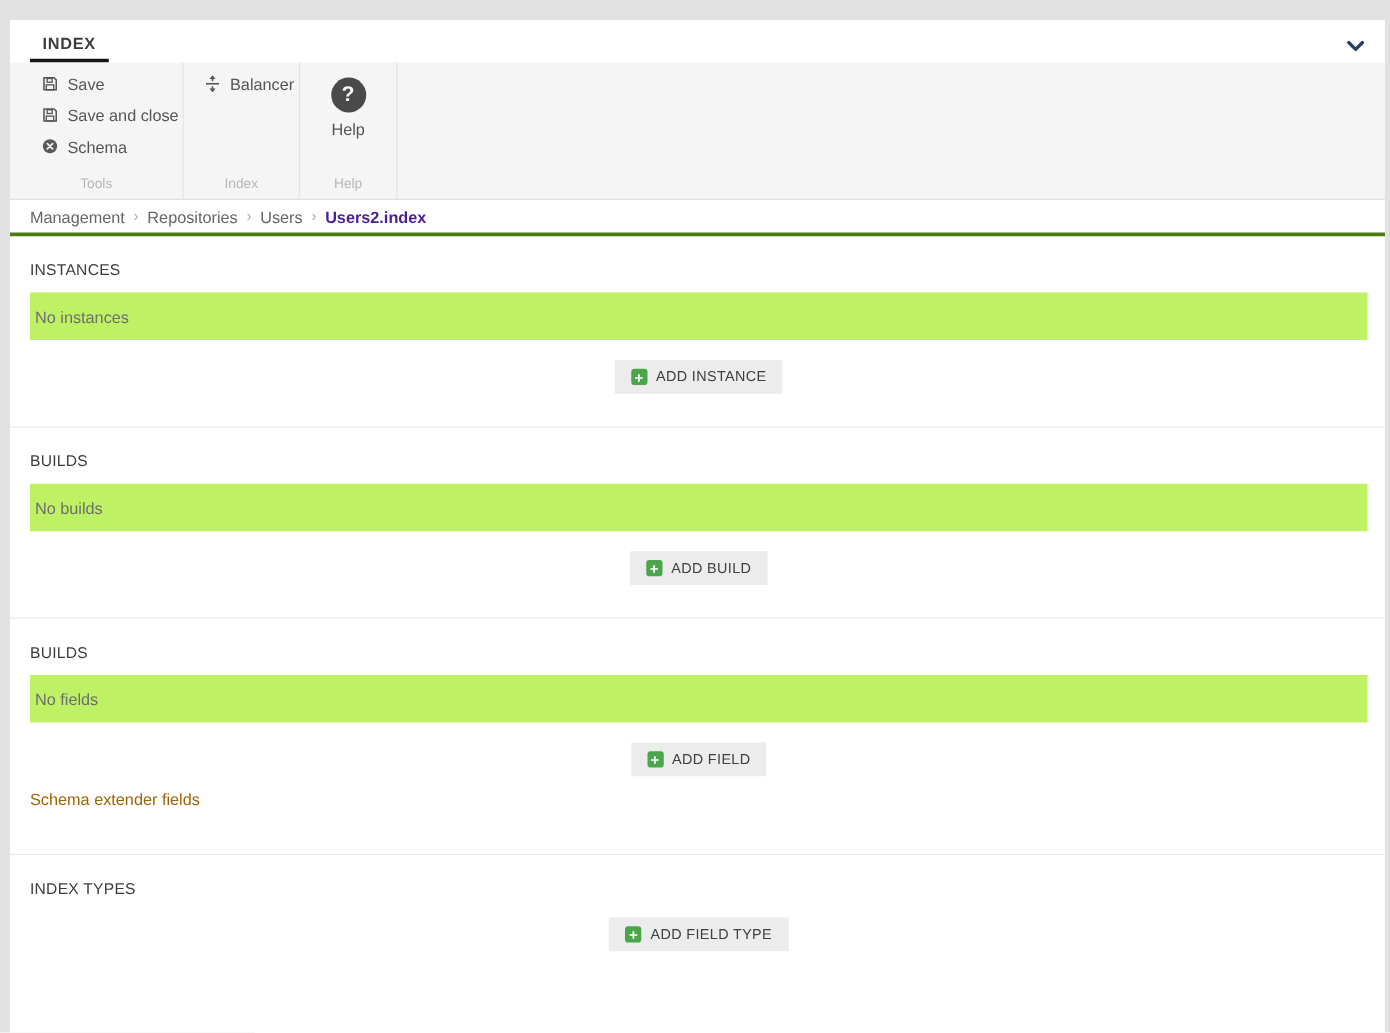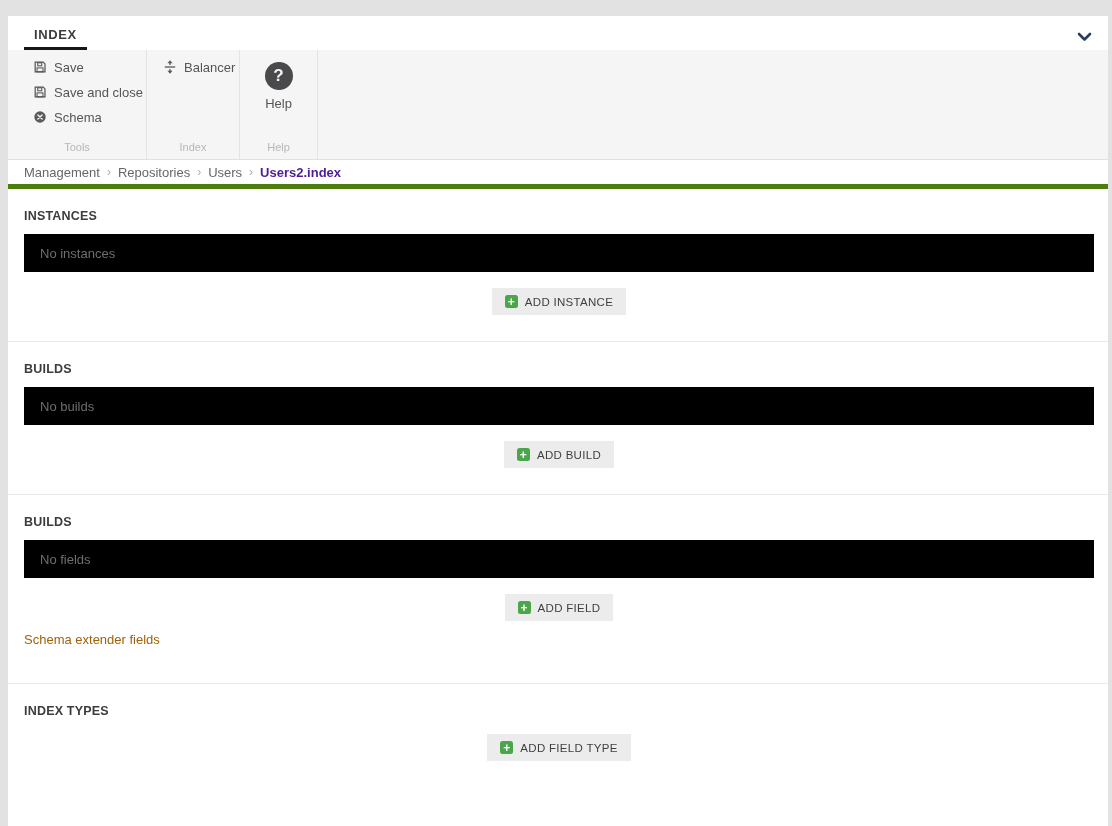--- a/index.html
+++ b/index.html
@@ -100,52 +100,52 @@
     display: flex; align-items: center; justify-content: center;
   }
   .help-label { font-size: 13px; color: #555; }
 
   
   .breadcrumb {
     height: 29px;
     display: flex;
     align-items: center;
     padding-left: 16px;
-    border-bottom: 5px solid #4d7c0f;
+    border-bottom: 3px solid #4d7c0f;
     font-size: 13px;
     flex: 0 0 auto;
   }
   .crumb { color: #666; cursor: pointer; }
   .crumb-sep { color: #adadad; margin: 0 7px; font-size: 12px; }
   .crumb-current { color: #4c1d95; font-weight: bold; }
 
   
   .section {
     padding: 20px 14px 0 16px;
     border-bottom: 1px solid #e9e9e9;
     flex: 0 0 auto;
   }
   .section:last-child { border-bottom: none; }
   .sec-instances { height: 153px; }
   .sec-builds    { height: 153px; }
   .sec-fields    { height: 189px; }
   .sec-fieldtypes{ height: 149px; }
   .section-title {
     font-size: 12.5px;
-    font-weight: bold;
+    font-weight: normal;
     color: #3c3c3c;
     letter-spacing: 0.2px;
   }
   .empty-bar {
     margin-top: 11px;
     height: 38px;
-    background: #000000;
-    display: flex;
-    align-items: center;
-    padding-left: 16px;
+    background: #bef264;
+    display: flex;
+    align-items: center;
+    padding-left: 4px;
     font-size: 13px;
     color: #6e6e6e;
   }
   .btn-row {
     margin-top: 16px;
     display: flex;
     justify-content: center;
   }
   .add-btn {
     display: inline-flex;

